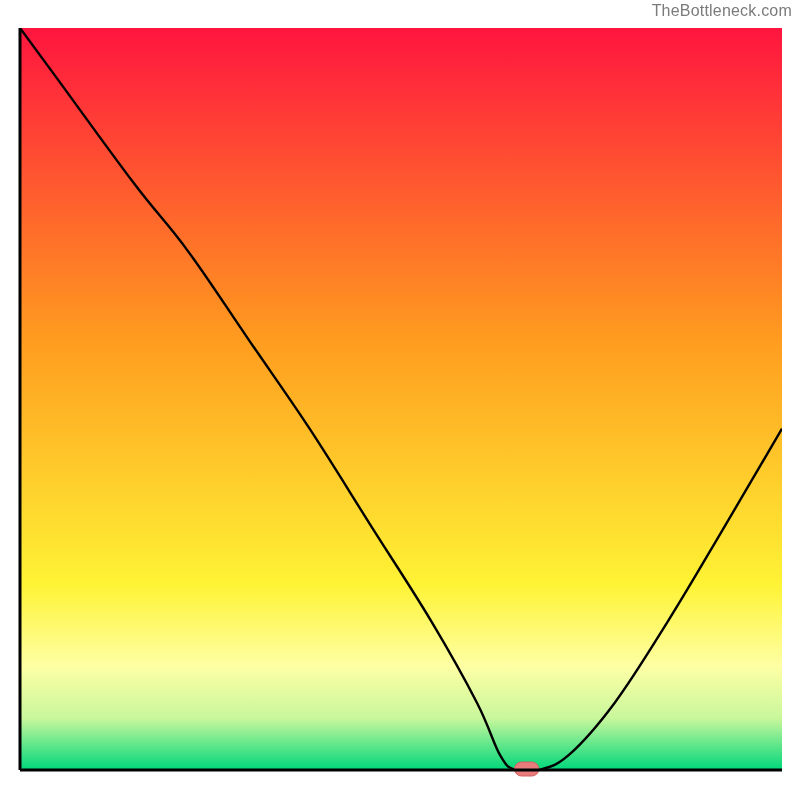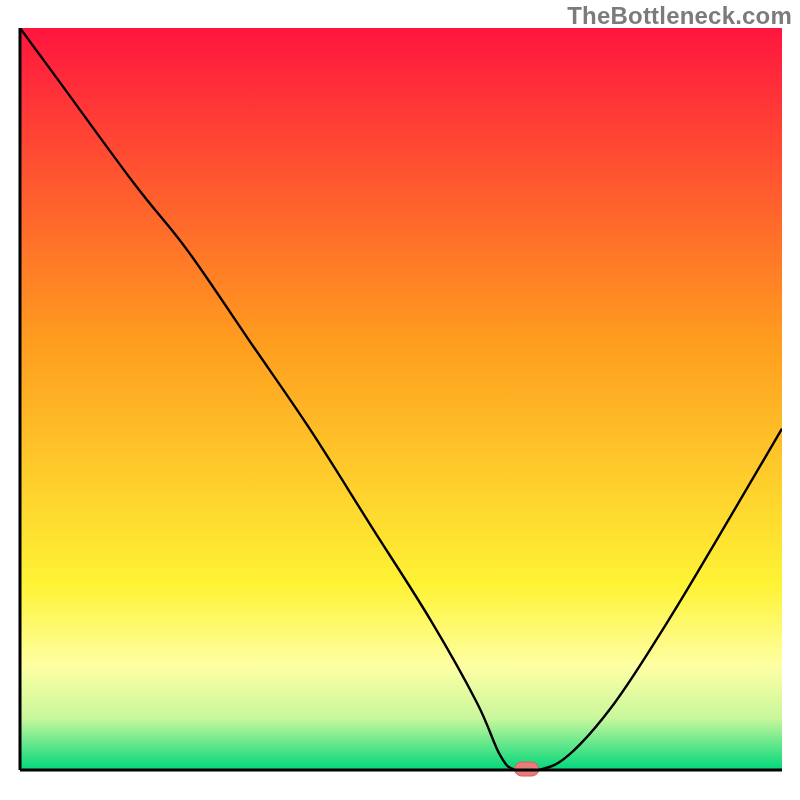--- a/index.html
+++ b/index.html
@@ -13,23 +13,23 @@
   }
   .stage {
     position: relative;
     width: 800px;
     height: 800px;
   }
   .attribution {
     position: absolute;
     top: 2px;
     right: 8px;
-    font-size: 24px;
+    font-size: 16px;
     color: #7b7b7b;
-    font-weight: 700;
+    font-weight: 400;
     letter-spacing: 0.2px;
   }
   svg {
     position: absolute;
     left: 0;
     top: 0;
   }
 </style>
 </head>
 <body>

